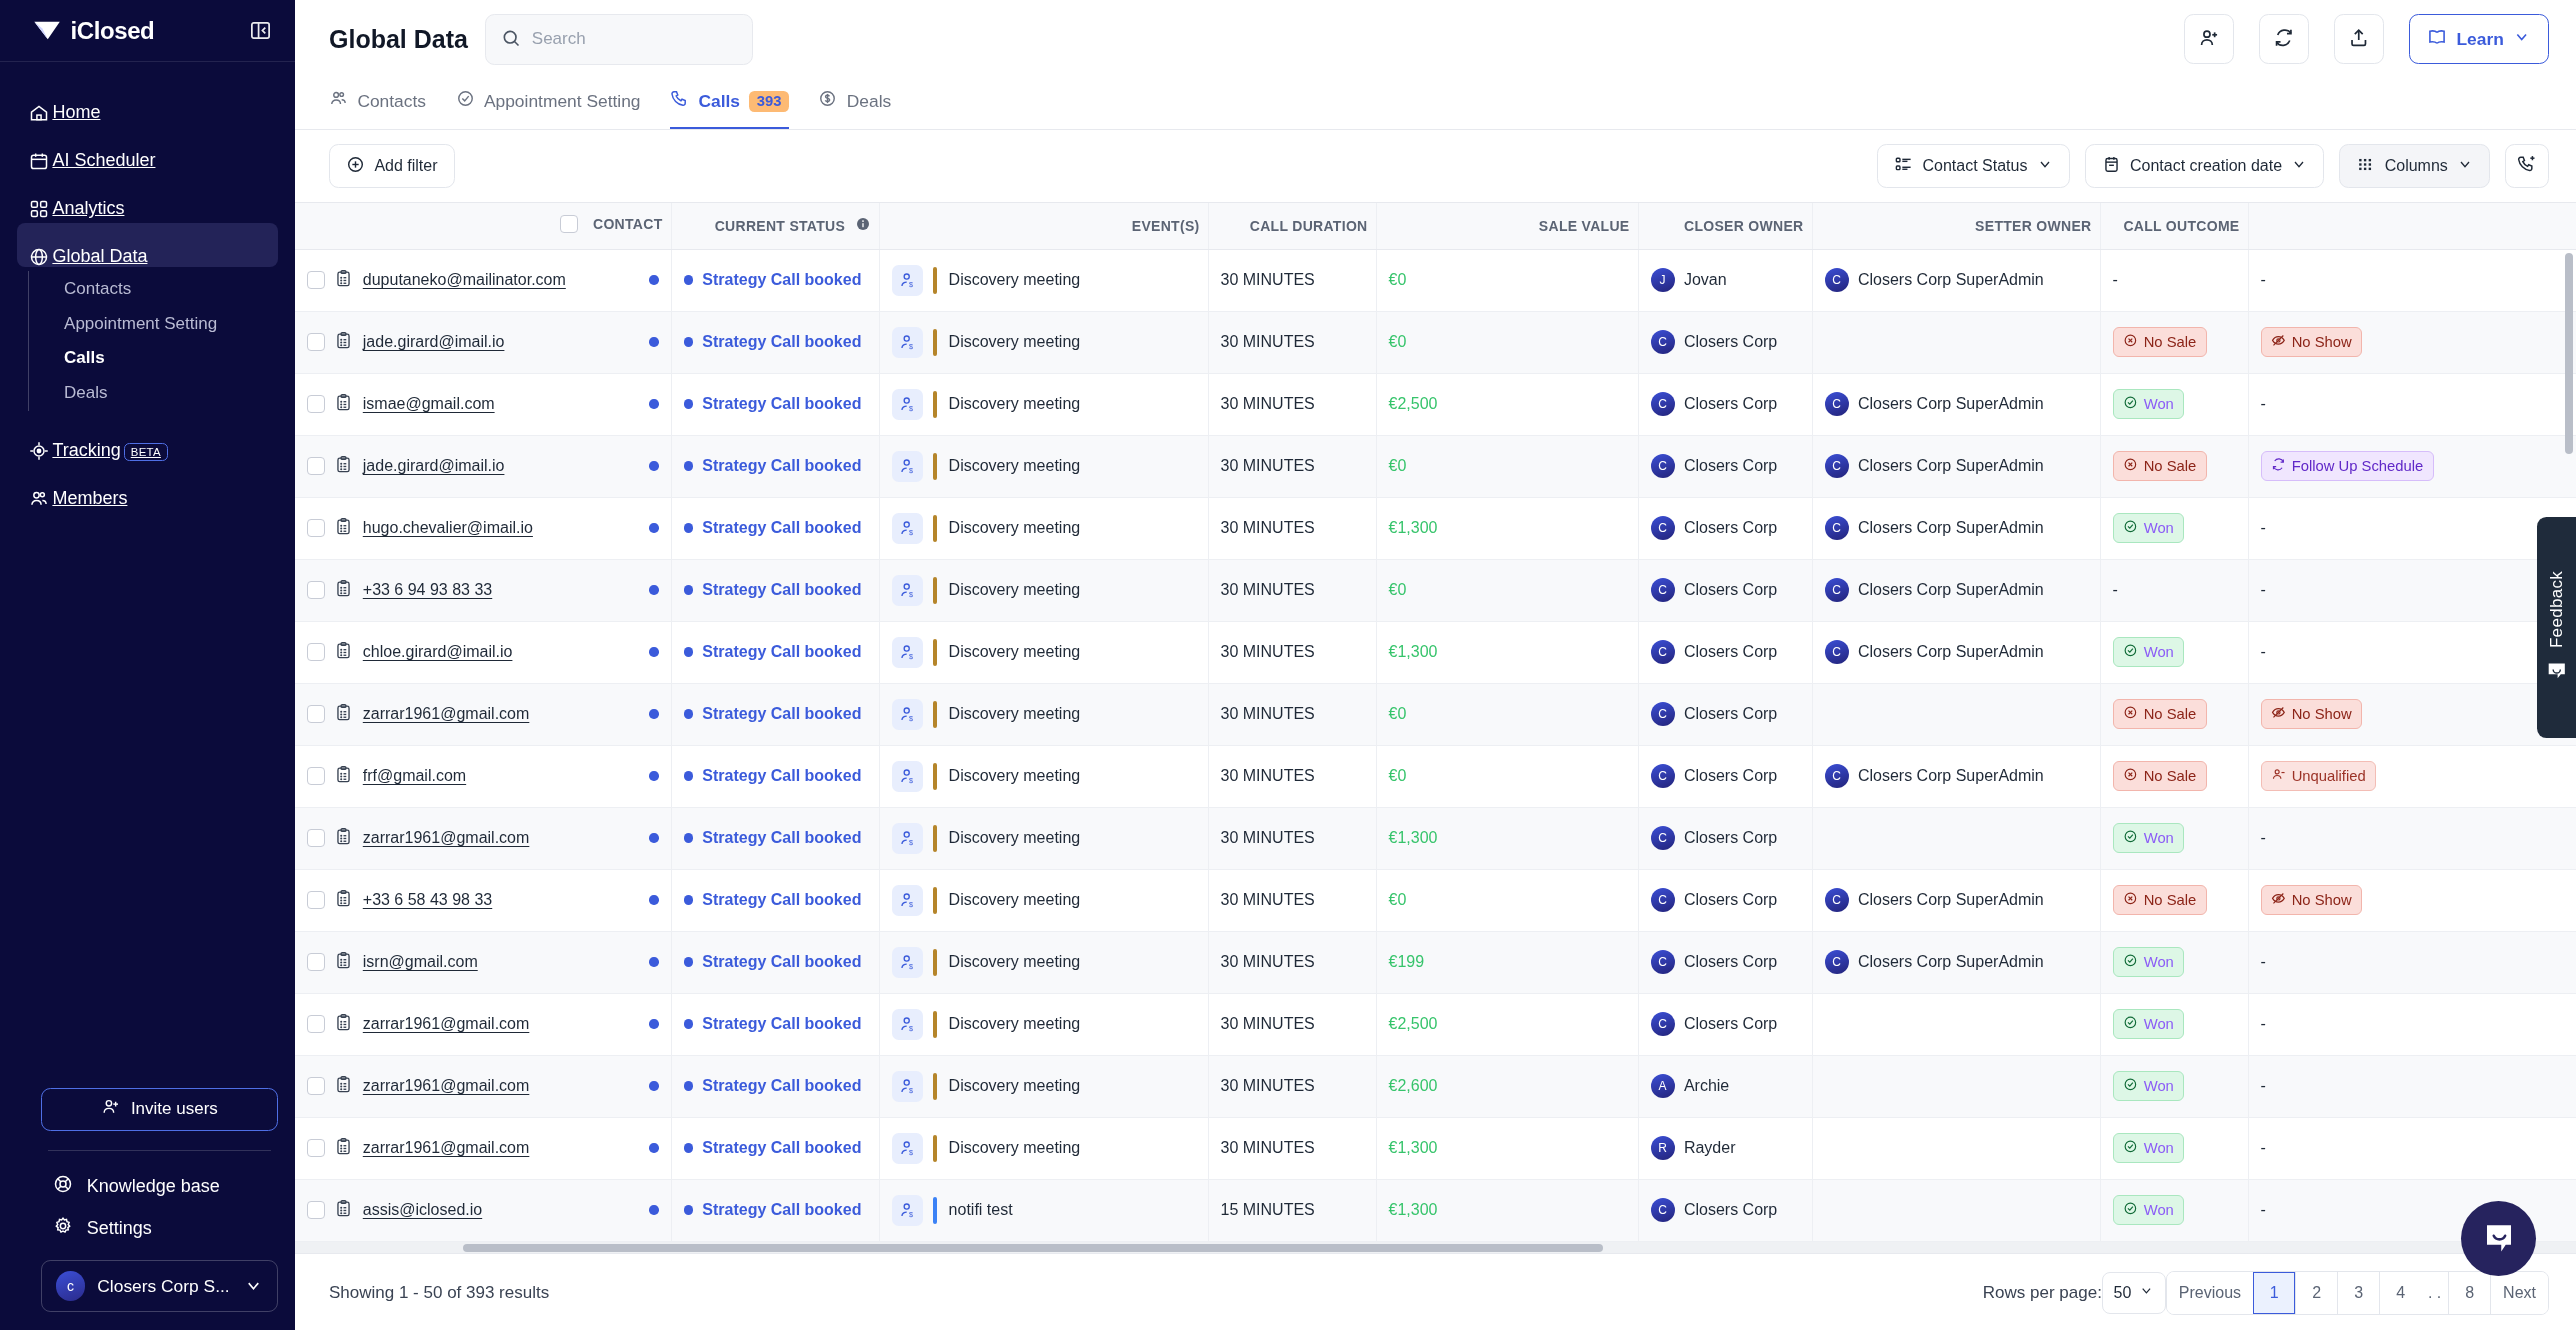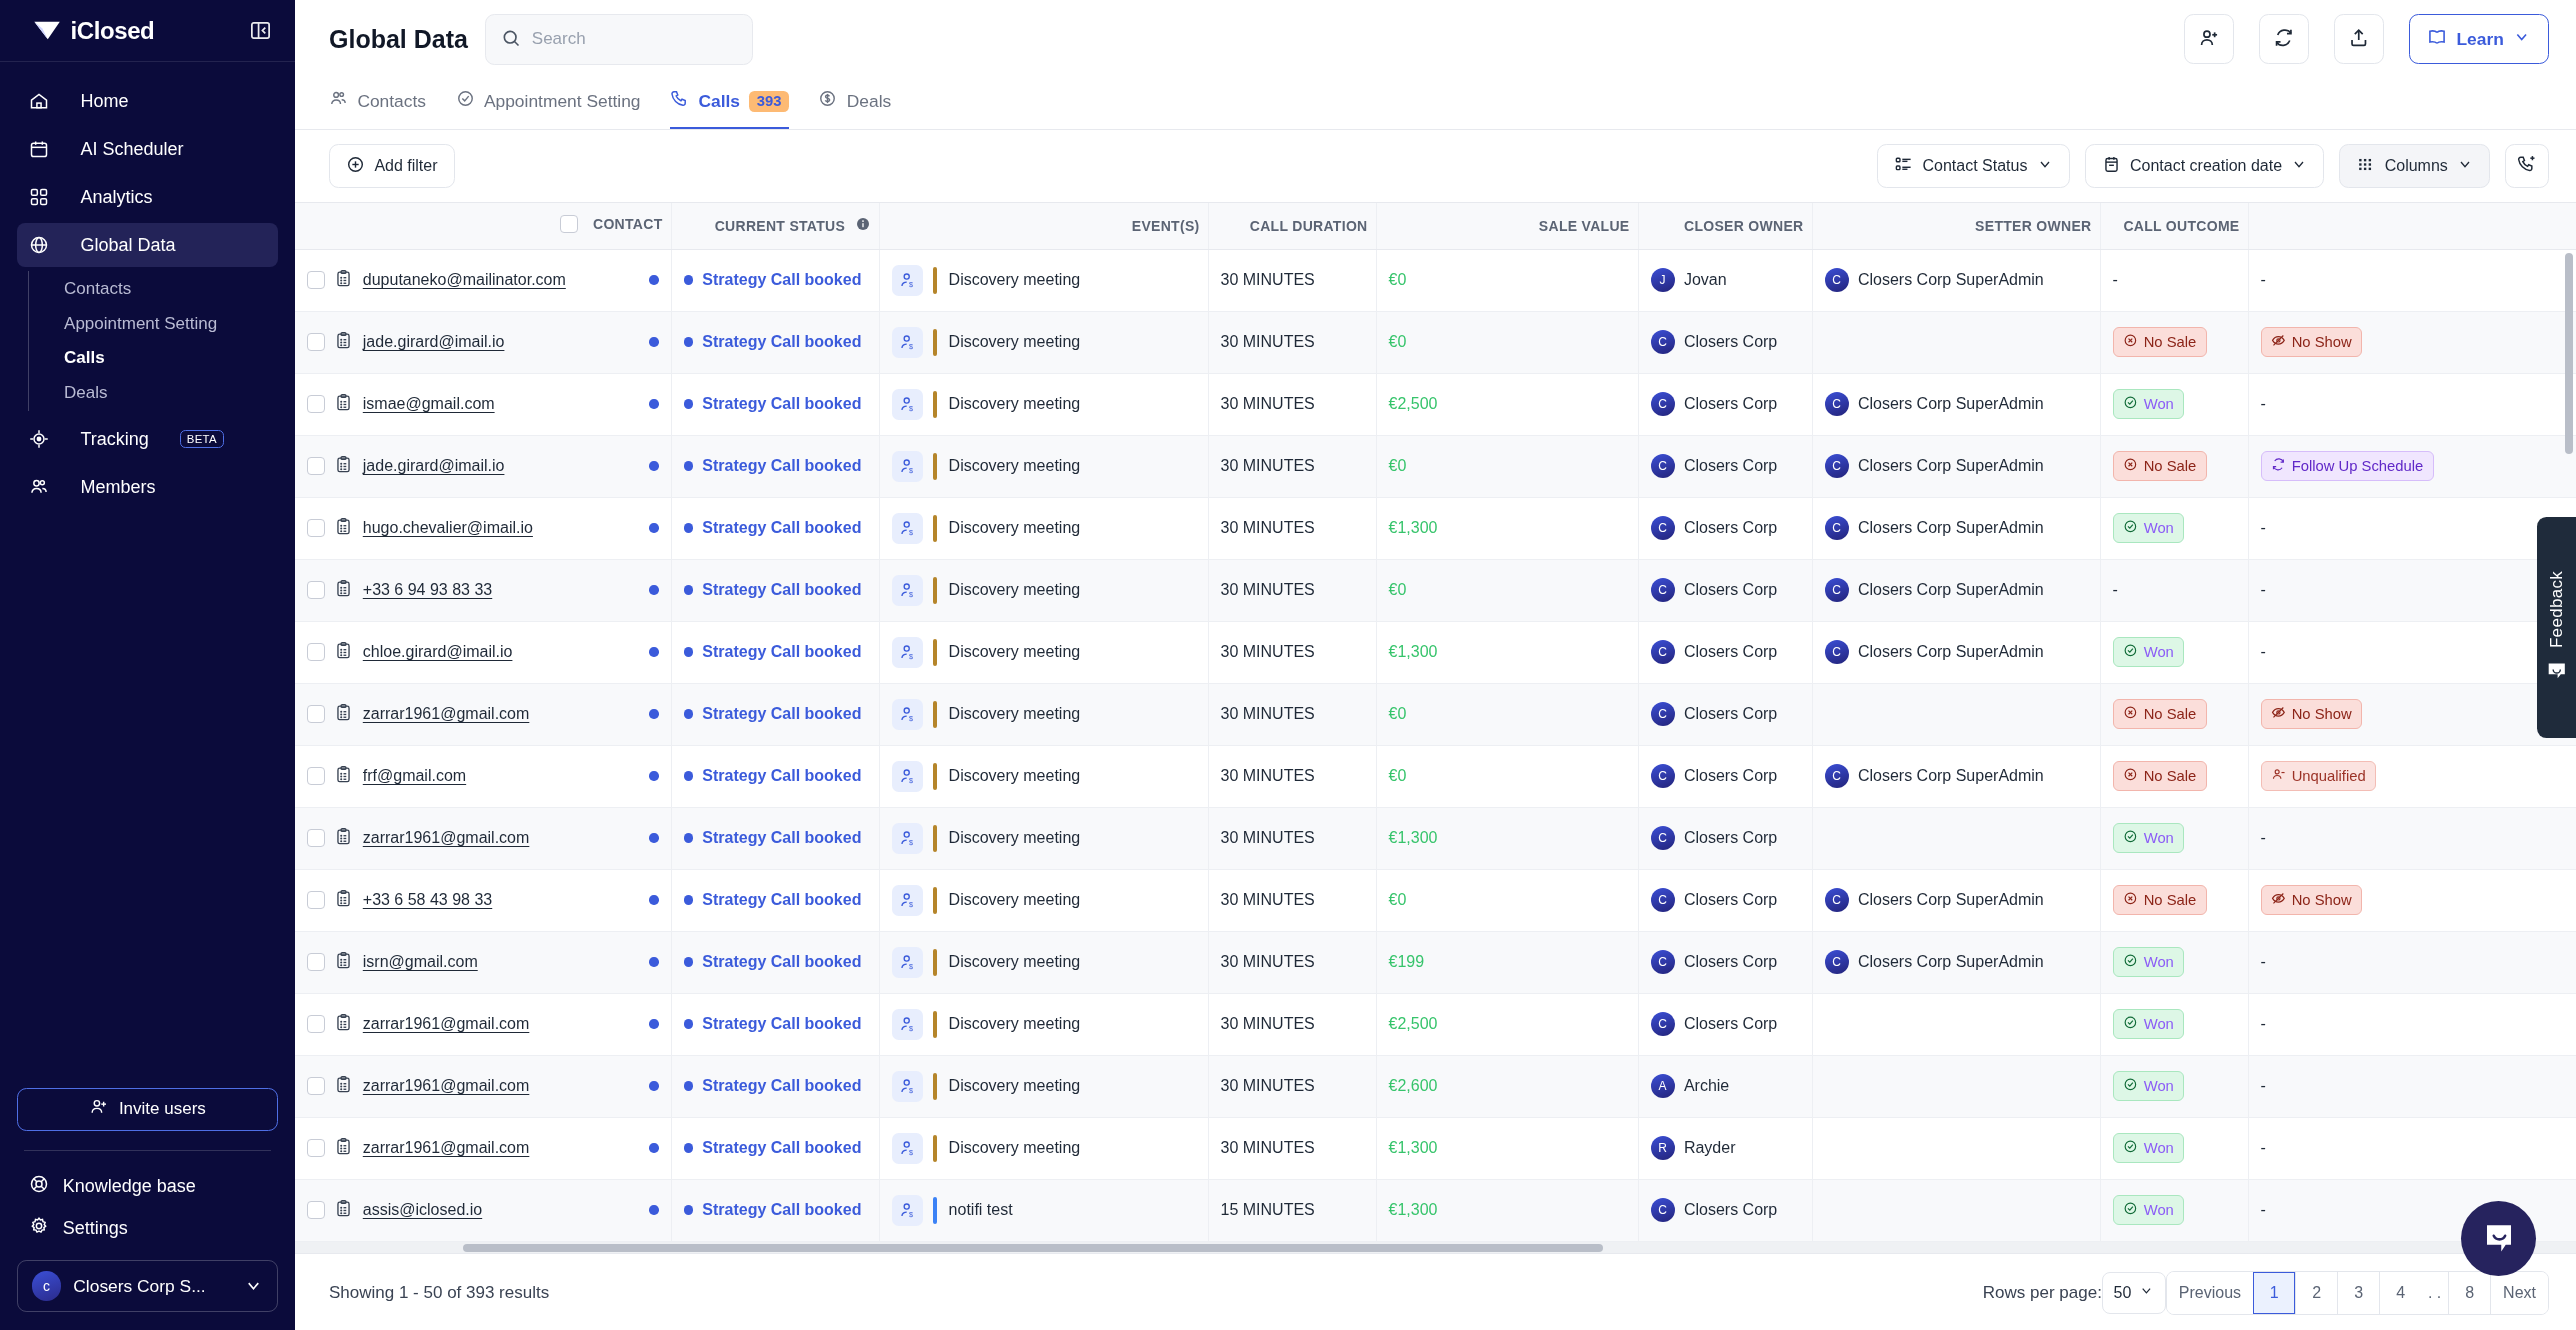--- a/index.html
+++ b/index.html
@@ -23,42 +23,43 @@
     justify-content: space-between; padding: 0 23px 0 33px;
     border-bottom: 0.7px solid rgba(255,255,255,0.10);
   }
   .brand { display: flex; align-items: center; gap: 8px; }
   .brand-mark { width: 29.5px; height: 23px; }
   .brand-name { font-size: 24px; font-weight: 700; letter-spacing: -0.4px; }
   .collapse-btn { width: 23px; height: 23px; opacity: .92; cursor: pointer; }
 
   .sb-nav { padding: 17.4px 17.4px 0 17.4px; flex: 0 0 auto; }
   .nav-item {
-    display: flex; align-items: center; gap: 31px;
+    display: flex; align-items: flex-end; gap: 3px;
     height: 44px; padding: 0 12px; border-radius: 8px;
     font-size: 18px; color: #fff; cursor: pointer;
     margin-bottom: 4px;
+    text-decoration: underline;
   }
   .nav-item .ico { width: 20px; height: 20px; flex: 0 0 20px; display: flex; align-items: center; justify-content: center; }
   .nav-item.active { background: #232358; }
   .sub-list {
     margin: 2.7px 0 6.7px 0; padding-left: 27px;
     border-left: 1.3px solid rgba(255,255,255,0.22);
     margin-left: 10.7px;
   }
   .sub-item {
     font-size: 17px; color: #B9BBD3; padding: 7.4px 0 7.4px 8px; cursor: pointer;
   }
   .sub-item.active { color: #ffffff; font-weight: 700; }
   .beta-pill {
     border: 1px solid #4F6FE5; color: #fff; border-radius: 5.4px;
     font-size: 11.4px; padding: 2px 6px; letter-spacing: 0.3px;
   }
 
-  .sb-bottom { margin-top: auto; padding: 0 17.4px 19px 17.4px; }
+  .sb-bottom { margin-top: auto; padding: 0 17.4px 19px 17.4px; margin-left: 24px; }
   .invite-btn {
     display: flex; align-items: center; justify-content: center; gap: 10.7px;
     height: 43px; border: 1px solid #4F6FE5; border-radius: 9.4px;
     font-size: 17px; cursor: pointer; margin-bottom: 19px;
   }
   .sb-divider { height: 0.7px; background: rgba(255,255,255,0.16); margin: 0 6.7px 14.8px 6.7px; }
   .sb-link {
     display: flex; align-items: center; gap: 13.4px;
     height: 42px; padding: 0 12px; font-size: 18px; cursor: pointer;
   }

